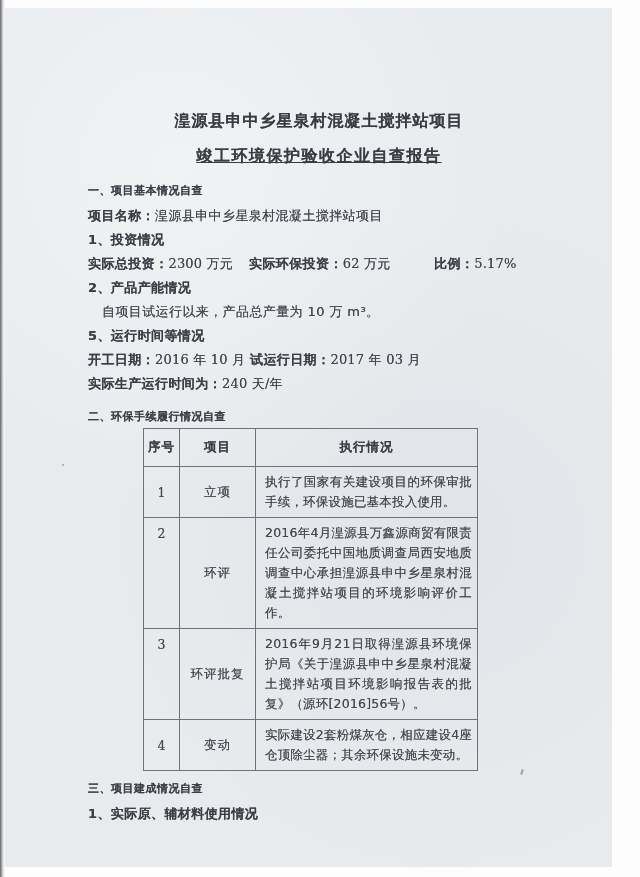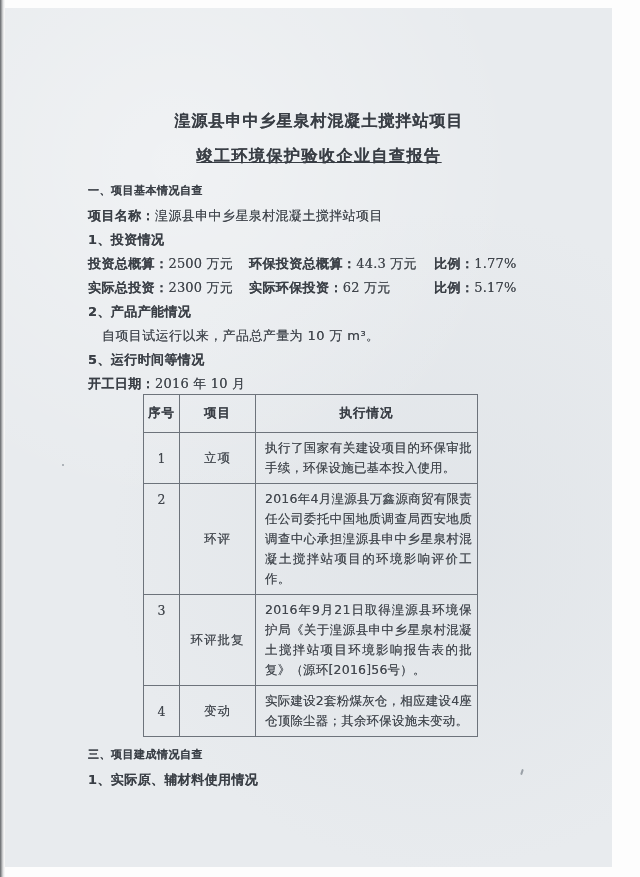--- a/index.html
+++ b/index.html
@@ -90,42 +90,40 @@
     <div class="doc-title">湟源县申中乡星泉村混凝土搅拌站项目</div>
     <div class="doc-subtitle">竣工环境保护验收企业自查报告</div>
 
     <div class="h-section">一、项目基本情况自查</div>
 
 
     <div class="line"><span class="lbl">项目名称：</span><span>湟源县申中乡星泉村混凝土搅拌站项目</span></div>
 
     <div class="line sub-h">1、投资情况</div>
 
-    <div class="line flex-line">
-      <span class="iw1"><span class="lbl">投资总概算：</span><span class="val">2500 万元</span></span>
-      <span class="iw2"><span class="lbl">环保投资总概算：</span><span class="val">44.3 万元</span></span>
-      <span><span class="lbl">比例：</span><span class="val">1.77%</span></span>
-    </div>
 
     <div class="line flex-line">
       <span class="iw1"><span class="lbl">实际总投资：</span><span class="val">2300 万元</span></span>
       <span class="iw2"><span class="lbl">实际环保投资：</span><span class="val">62 万元</span></span>
       <span><span class="lbl">比例：</span><span class="val">5.17%</span></span>
     </div>
 
     <div class="line sub-h">2、产品产能情况</div>
     <div class="line indent">自项目试运行以来，产品总产量为 10 万 m³。</div>
 
     <div class="line sub-h">5、运行时间等情况</div>
 
     <div class="line flex-line">
       <span class="ow1"><span class="lbl">开工日期：</span><span class="val">2016 年 10 月</span></span>
+      <span><span class="lbl">试运行日期：</span><span class="val">2017 年 03 月</span></span>
     </div>
 
+    <div class="line"><span class="lbl">实际生产运行时间为：</span><span class="val">240 天/年</span></div>
 
+    <div class="h-section">二、环保手续履行情况自查</div>
 
     <table class="proc-table">
       <colgroup>
         <col class="col-seq">
           <col class="col-item">
           <col class="col-detail">
       </colgroup>
       <thead>
         <tr>
           <th>序号</th>

